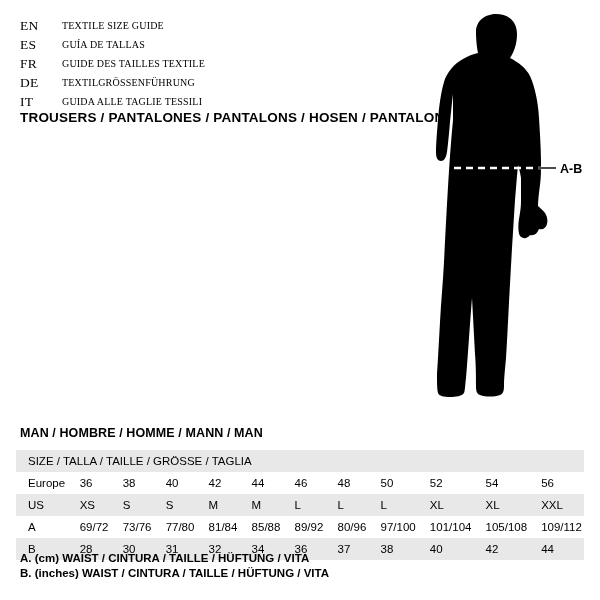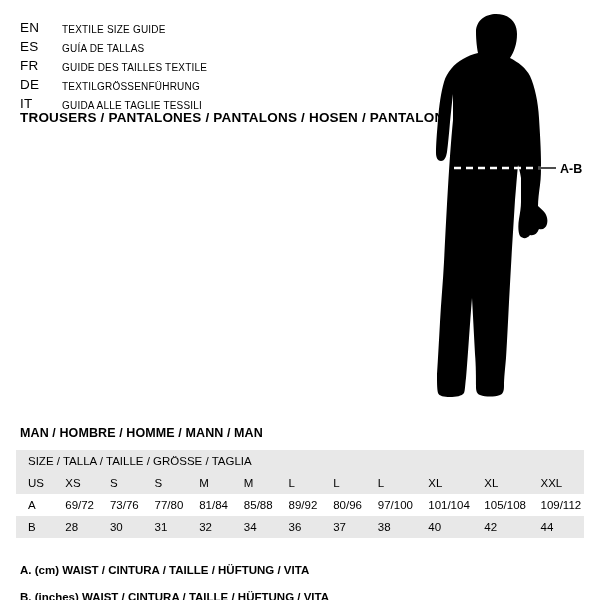--- a/index.html
+++ b/index.html
@@ -25,24 +25,25 @@
 
   
   .lang-block {
     position: absolute;
     left: 20px;
     top: 16px;
     width: 330px;
   }
   .lang-row {
     display: flex;
-    align-items: flex-end;
+    align-items: center;
     height: 19px;
     font-size: 13.5px;
     letter-spacing: 0.2px;
+    font-family: Liberation Serif, serif;
   }
   .lang-code {
     width: 42px;
     flex: 0 0 42px;
     font-size: 13.5px;
   }
   .lang-text {
     flex: 1;
     font-size: 10px;
   }
@@ -116,21 +117,20 @@
   .footnotes {
     position: absolute;
     left: 20px;
     top: 551px;
     font-size: 11.5px;
     line-height: 15px;
     font-weight: bold;
   }
   .footnotes div {
     white-space: nowrap;
-    margin-top: 12px;
   }
 </style>
 </head>
 <body>
 
 <div class="page">
 
   <div class="lang-block">
     <div class="lang-row">
       <span class="lang-code">EN</span>
@@ -217,20 +217,34 @@
     <div class="ab-label">A-B</div>
   </div>
 
   <div class="table-title">MAN / HOMBRE / HOMME / MANN / MAN</div>
 
   <table class="sizes">
     <tbody>
       <tr class="shaded">
         <td class="label-col" colspan="12">SIZE / TALLA / TAILLE / GRÖSSE / TAGLIA</td>
       </tr>
+      <tr class="plain">
+        <td class="label-col">Europe</td>
+        <td class="val">36</td>
+        <td class="val">38</td>
+        <td class="val">40</td>
+        <td class="val">42</td>
+        <td class="val">44</td>
+        <td class="val">46</td>
+        <td class="val">48</td>
+        <td class="val">50</td>
+        <td class="val">52</td>
+        <td class="val">54</td>
+        <td class="val">56</td>
+      </tr>
       <tr class="shaded">
         <td class="label-col">US</td>
         <td class="val">XS</td>
         <td class="val">S</td>
         <td class="val">S</td>
         <td class="val">M</td>
         <td class="val">M</td>
         <td class="val">L</td>
         <td class="val">L</td>
         <td class="val">L</td>

